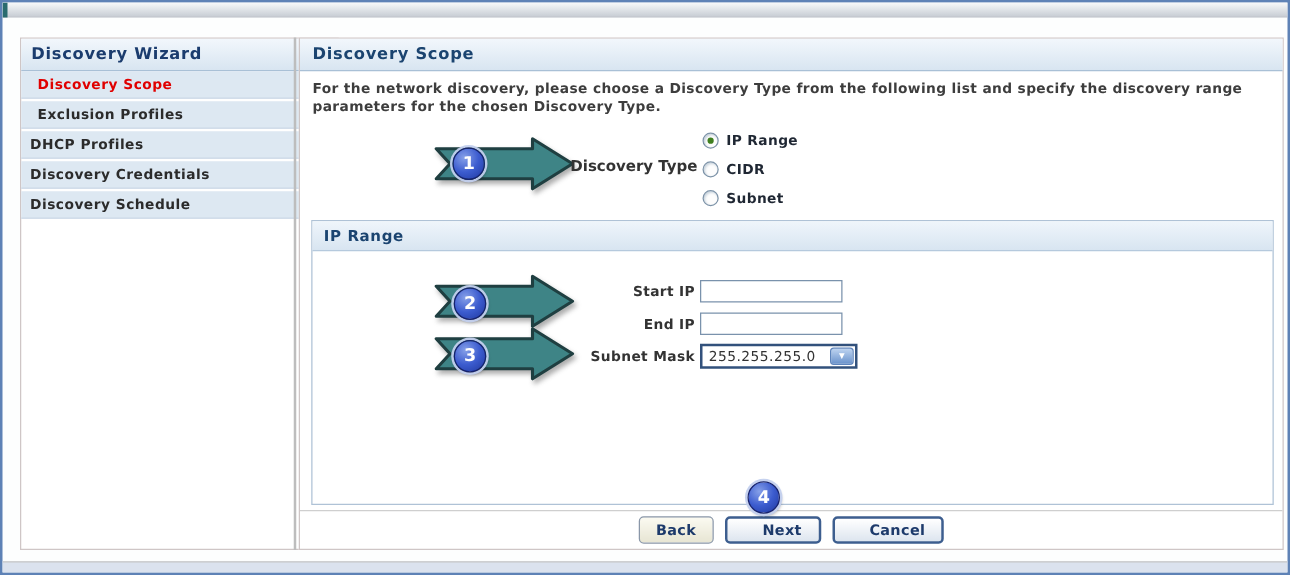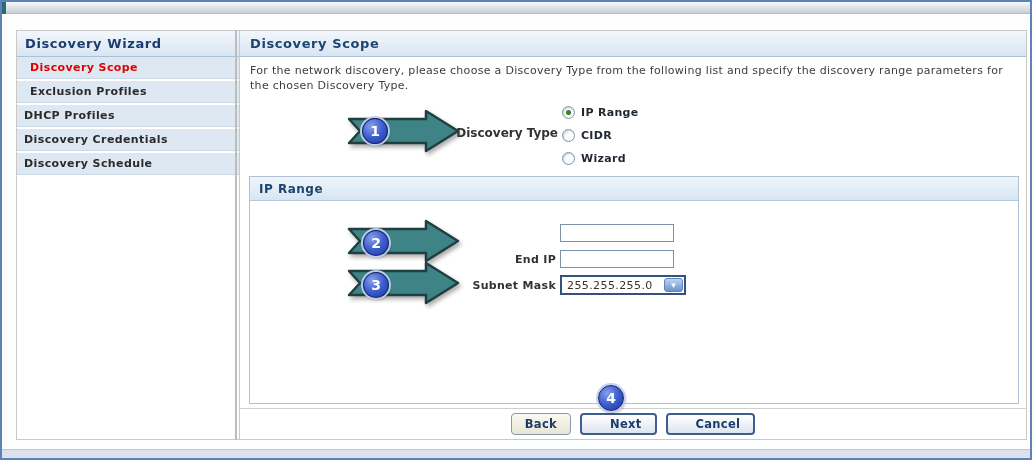--- a/index.html
+++ b/index.html
@@ -19,21 +19,21 @@
   .sidebar-item:nth-of-type(-n+3){padding-left:13px;}
   .sidebar-item:nth-of-type(n+4){padding-left:7px;}
   .sidebar-item.selected{color:#e00000;}
 
   .v-divider{position:absolute;left:233px;top:28px;width:2px;height:410px;background:#bdbdbd;}
 
   
   .main{position:absolute;left:237px;top:28px;width:788px;height:410px;background:#fff;border:1px solid #cfc6c6;}
   .main-header{height:26px;background:linear-gradient(#f2f7fc,#d8e5f1);border-bottom:1px solid #a9c0d6;
     color:#1b4470;font-size:13px;font-weight:bold;letter-spacing:.6px;display:flex;align-items:center;padding-left:10px;}
-  .desc{position:absolute;left:10px;top:32px;width:772px;margin:0;font-size:11px;line-height:15px;color:#3d3d3d;letter-spacing:.3px;}
+  .desc{position:absolute;left:10px;top:32px;width:772px;margin:0;font-size:11px;line-height:15px;color:#3d3d3d;letter-spacing:.3px;font-weight:bold;}
 
   
   .arrow-svg{position:absolute;filter:drop-shadow(2px 3px 2px rgba(70,70,70,.45));}
   .badge{position:absolute;width:26px;height:26px;border-radius:50%;
     background:radial-gradient(circle at 35% 30%,#86a0e8 0%,#3c5ccf 50%,#1f379d 100%);
     border:1px solid #16226e;box-shadow:0 0 0 2px rgba(195,208,238,.95),1px 2px 3px rgba(0,0,0,.35);
     color:#fff;font-weight:bold;font-size:14px;display:flex;align-items:center;justify-content:center;z-index:4;}
 
   
   .dtype-label{position:absolute;left:150px;top:95px;width:168px;text-align:right;font-size:12px;font-weight:bold;color:#333;}
@@ -96,37 +96,38 @@
       <div class="radio-row">
         <span class="radio checked"></span>
         <span class="radio-label">IP Range</span>
       </div>
       <div class="radio-row">
         <span class="radio"></span>
         <span class="radio-label">CIDR</span>
       </div>
       <div class="radio-row">
         <span class="radio"></span>
-        <span class="radio-label">Wizard</span>
+        <span class="radio-label">Subnet</span>
       </div>
     </div>
 
     <div class="ip-box">
       <div class="ip-box-header">IP Range</div>
 
       <svg class="arrow-svg" style="left:96px;top:41px;" width="116" height="46" viewBox="0 0 116 46">
         <polygon points="3,11 80,11 80,3 112,23 80,43 80,35 3,35 14,23" fill="#3e8486" stroke="#1f3f41" stroke-width="2.5" stroke-linejoin="round"></polygon>
       </svg>
       <div class="badge" style="left:113px;top:53px;">2</div>
 
       <svg class="arrow-svg" style="left:96px;top:83px;" width="116" height="46" viewBox="0 0 116 46">
         <polygon points="3,11 80,11 80,3 112,23 80,43 80,35 3,35 14,23" fill="#3e8486" stroke="#1f3f41" stroke-width="2.5" stroke-linejoin="round"></polygon>
       </svg>
       <div class="badge" style="left:113px;top:95px;">3</div>
 
+      <div class="field-label" style="top:50px;">Start IP</div>
       <input class="text-input" style="top: 47px;" type="text" value="">
 
       <div class="field-label" style="top:76px;">End IP</div>
       <input class="text-input" style="top: 73px;" type="text" value="">
 
       <div class="field-label" style="top:102px;">Subnet Mask</div>
       <div class="select" style="top:98px;">
         <span class="select-value">255.255.255.0</span>
         <span class="select-btn">▾</span>
       </div>

